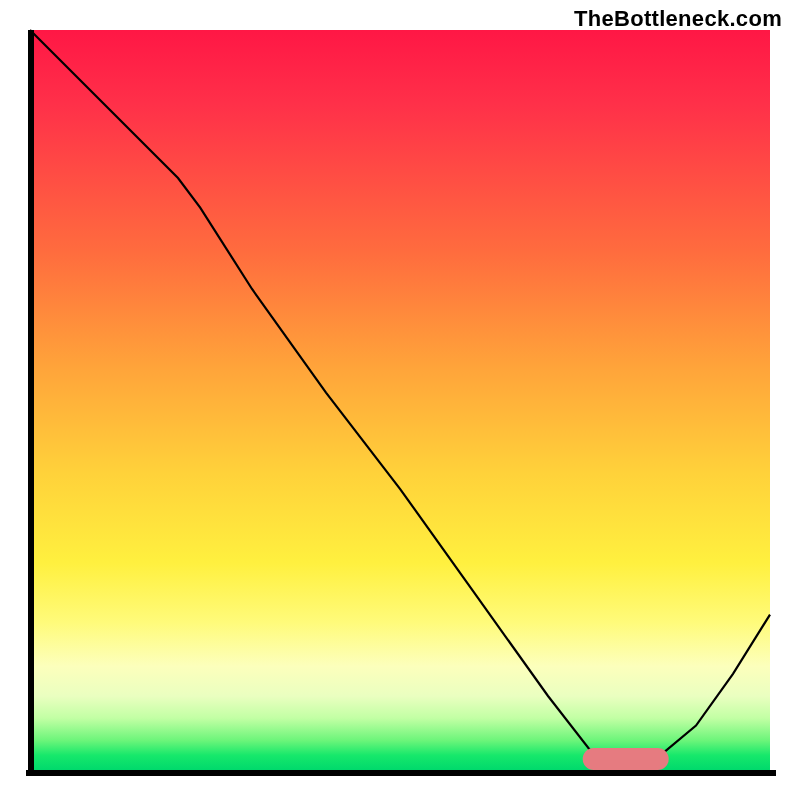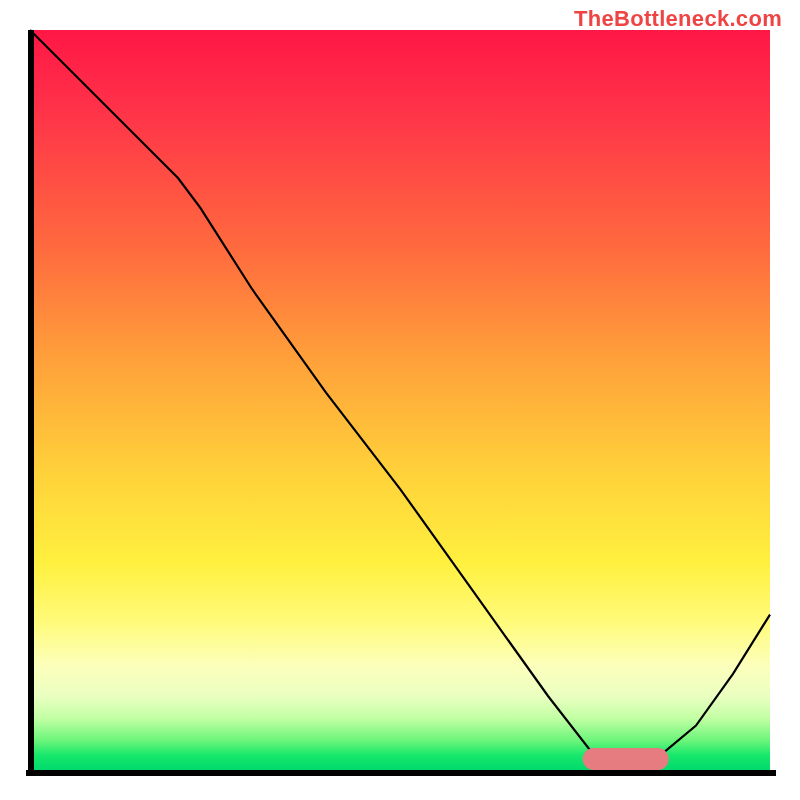--- a/index.html
+++ b/index.html
@@ -10,21 +10,21 @@
     font-family: Arial, Helvetica, sans-serif;
     position: relative;
     overflow: hidden;
   }
   .watermark {
     position: absolute;
     top: 6px;
     right: 18px;
     font-size: 22px;
     font-weight: 600;
-    color: #ef4444;
+    color: #000000;
     letter-spacing: 0.3px;
   }
   .stage {
     position: absolute;
     left: 0;
     top: 0;
     width: 800px;
     height: 800px;
   }
   .plot-area {

